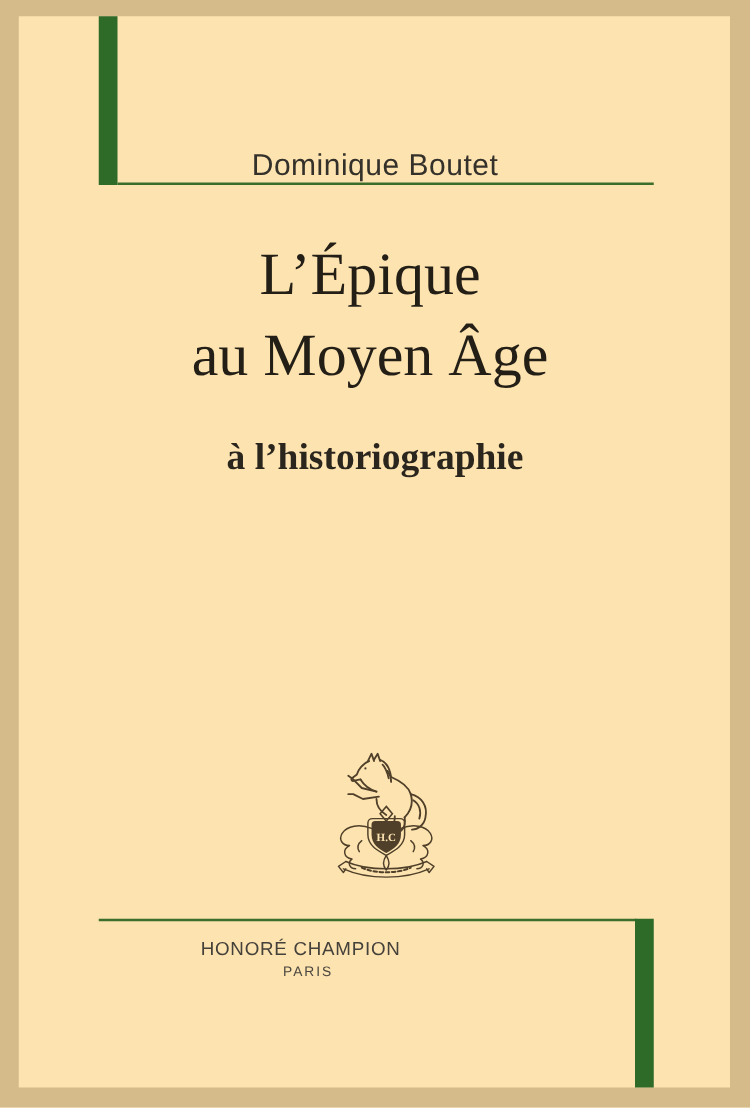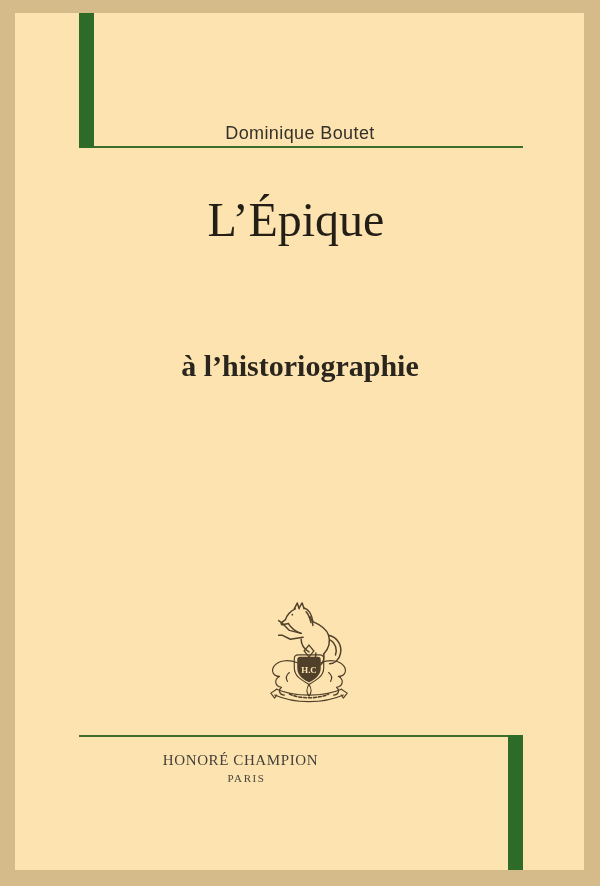--- a/index.html
+++ b/index.html
@@ -42,21 +42,21 @@
     width: 15px; height: 135px;
     background: #2e6a28;
   }
   
   .author {
     position: absolute;
     left: 0; top: 122px;
     width: 600px;
     text-align: center;
     font-family: "Liberation Sans", sans-serif;
-    font-size: 18px;
+    font-size: 24px;
     line-height: 22px;
     letter-spacing: 0.4px;
     color: #34312b;
   }
   .title {
     position: absolute;
     left: 0; top: 187px;
     width: 592px;
     text-align: center;
     font-size: 48px;
@@ -78,21 +78,21 @@
     position: absolute;
     left: 260px; top: 596px;
     width: 98px; height: 108px;
   }
   .logo svg { width: 100%; height: 100%; display: block; }
   .publisher {
     position: absolute;
     left: 0; top: 751px;
     width: 481px;
     text-align: center;
-    font-family: Liberation Serif, serif;
+    font-family: Liberation Sans, sans-serif;
     color: #44403a;
   }
   .publisher-name {
     font-size: 15px;
     line-height: 18px;
     letter-spacing: 0.6px;
   }
   .publisher-city {
     font-size: 11px;
     line-height: 14px;
@@ -109,20 +109,21 @@
 
   <div class="inner-cover"></div>
 
   <div class="bar-top-left"></div>
   <div class="rule-top"></div>
 
   <div class="author">Dominique Boutet</div>
 
   <div class="title">
     <div>L’Épique</div>
+    <div>au Moyen Âge</div>
   </div>
 
   <div class="subtitle">
     <div>à l’historiographie</div>
   </div>
 
   <div class="logo">
     <svg viewBox="0 0 100 110" xmlns="http://www.w3.org/2000/svg" aria-hidden="true">
 
       <g fill="none" stroke="#50402a" stroke-width="1.5" stroke-linecap="round" stroke-linejoin="round">

